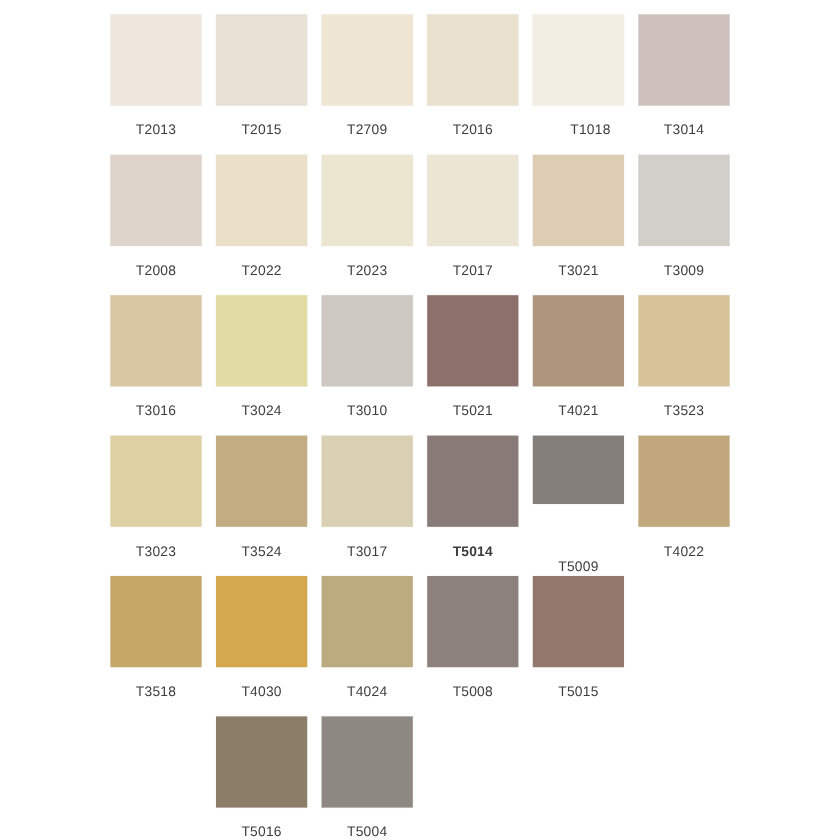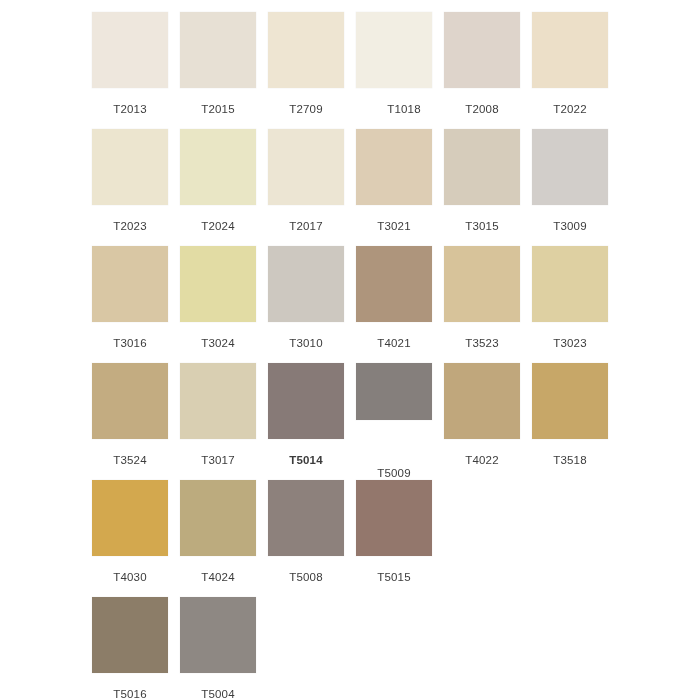--- a/index.html
+++ b/index.html
@@ -68,66 +68,70 @@
     </div>
     <div class="swatch-cell">
       <div class="swatch-chip" style="background: rgb(231, 224, 212);"></div>
       <div class="swatch-label" style="color: rgb(60, 60, 60);">T2015</div>
     </div>
     <div class="swatch-cell">
       <div class="swatch-chip" style="background: rgb(238, 229, 210);"></div>
       <div class="swatch-label" style="color: rgb(60, 60, 60);">T2709</div>
     </div>
     <div class="swatch-cell">
+      <div class="swatch-chip" style="background: rgb(233, 225, 205);"></div>
+      <div class="swatch-label" style="color: rgb(60, 60, 60);">T2016</div>
+    </div>
+    <div class="swatch-cell">
       <div class="swatch-chip" style="background: rgb(242, 238, 227);"></div>
       <div class="swatch-label" style="color: rgb(60, 60, 60); margin-left: 20px;">T1018</div>
+    </div>
+    <div class="swatch-cell">
+      <div class="swatch-chip" style="background: rgb(206, 193, 189);"></div>
+      <div class="swatch-label" style="color: rgb(60, 60, 60);">T3014</div>
     </div>
     <div class="swatch-cell">
       <div class="swatch-chip" style="background: rgb(222, 212, 203);"></div>
       <div class="swatch-label" style="color: rgb(60, 60, 60);">T2008</div>
     </div>
     <div class="swatch-cell">
       <div class="swatch-chip" style="background: rgb(236, 223, 200);"></div>
       <div class="swatch-label" style="color: rgb(60, 60, 60);">T2022</div>
     </div>
     <div class="swatch-cell">
       <div class="swatch-chip" style="background: rgb(236, 229, 207);"></div>
       <div class="swatch-label" style="color: rgb(60, 60, 60);">T2023</div>
     </div>
     <div class="swatch-cell">
-      <div class="swatch-chip" style="background: rgb(233, 230, 197);"></div>
-      <div class="swatch-label" style="color: rgb(60, 60, 60);">T2024</div>
-    </div>
-    <div class="swatch-cell">
       <div class="swatch-chip" style="background: rgb(236, 229, 211);"></div>
       <div class="swatch-label" style="color: rgb(60, 60, 60);">T2017</div>
     </div>
     <div class="swatch-cell">
       <div class="swatch-chip" style="background: rgb(221, 205, 180);"></div>
       <div class="swatch-label" style="color: rgb(60, 60, 60);">T3021</div>
-    </div>
-    <div class="swatch-cell">
-      <div class="swatch-chip" style="background: rgb(214, 204, 187);"></div>
-      <div class="swatch-label" style="color: rgb(60, 60, 60);">T3015</div>
     </div>
     <div class="swatch-cell">
       <div class="swatch-chip" style="background: rgb(210, 206, 202);"></div>
       <div class="swatch-label" style="color: rgb(60, 60, 60);">T3009</div>
     </div>
     <div class="swatch-cell">
       <div class="swatch-chip" style="background: rgb(217, 199, 164);"></div>
       <div class="swatch-label" style="color: rgb(60, 60, 60);">T3016</div>
     </div>
     <div class="swatch-cell">
       <div class="swatch-chip" style="background: rgb(226, 220, 164);"></div>
       <div class="swatch-label" style="color: rgb(60, 60, 60);">T3024</div>
     </div>
     <div class="swatch-cell">
       <div class="swatch-chip" style="background: rgb(205, 200, 192);"></div>
       <div class="swatch-label" style="color: rgb(60, 60, 60);">T3010</div>
+    </div>
+    <div class="swatch-cell">
+      <div class="swatch-chip" style="background: rgb(141, 112, 105);"></div>
+      <div class="swatch-label" style="color: rgb(60, 60, 60);">T5021</div>
     </div>
     <div class="swatch-cell">
       <div class="swatch-chip" style="background: rgb(174, 149, 124);"></div>
       <div class="swatch-label" style="color: rgb(60, 60, 60);">T4021</div>
     </div>
     <div class="swatch-cell">
       <div class="swatch-chip" style="background: rgb(215, 195, 154);"></div>
       <div class="swatch-label" style="color: rgb(60, 60, 60);">T3523</div>
     </div>
     <div class="swatch-cell">

